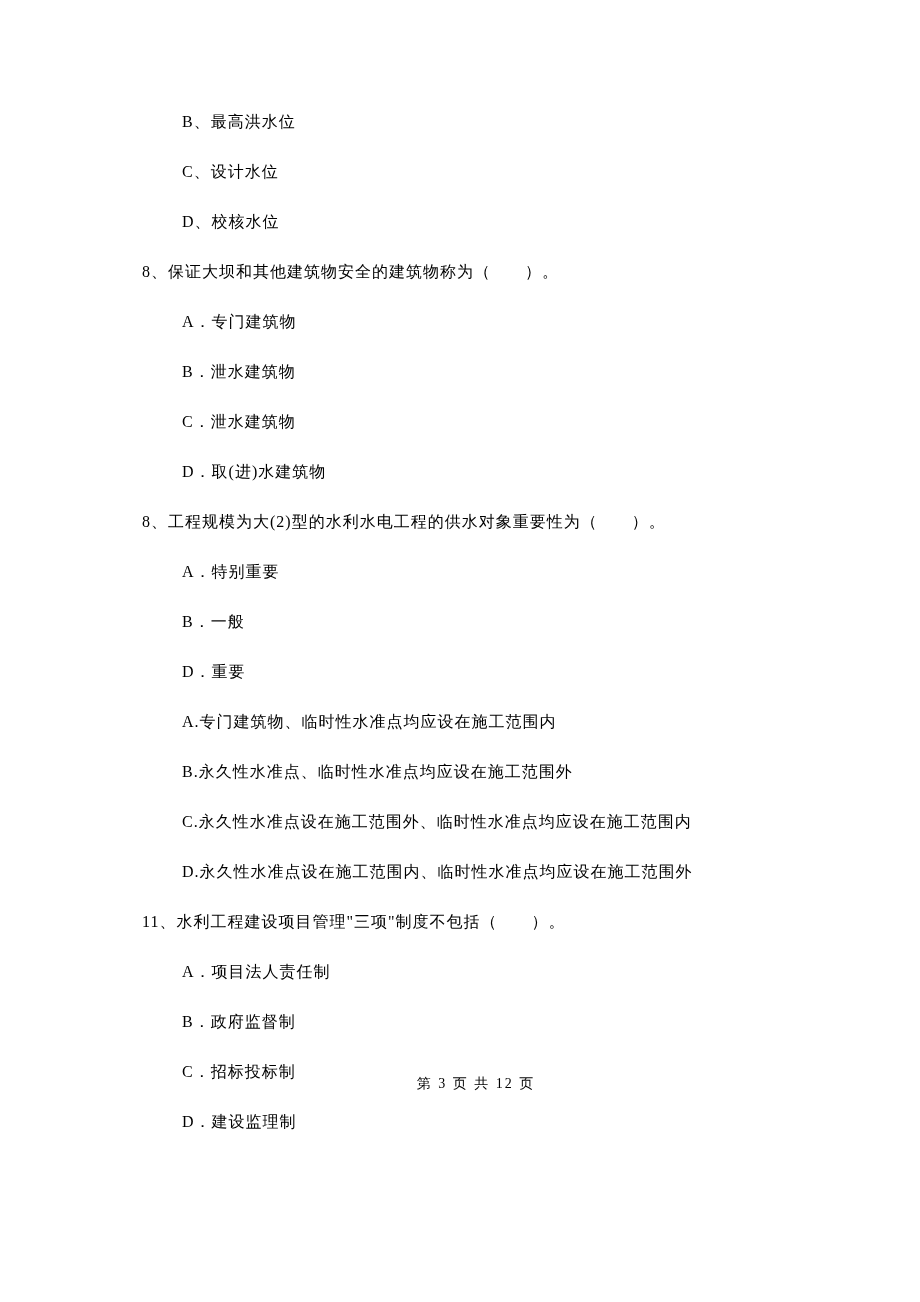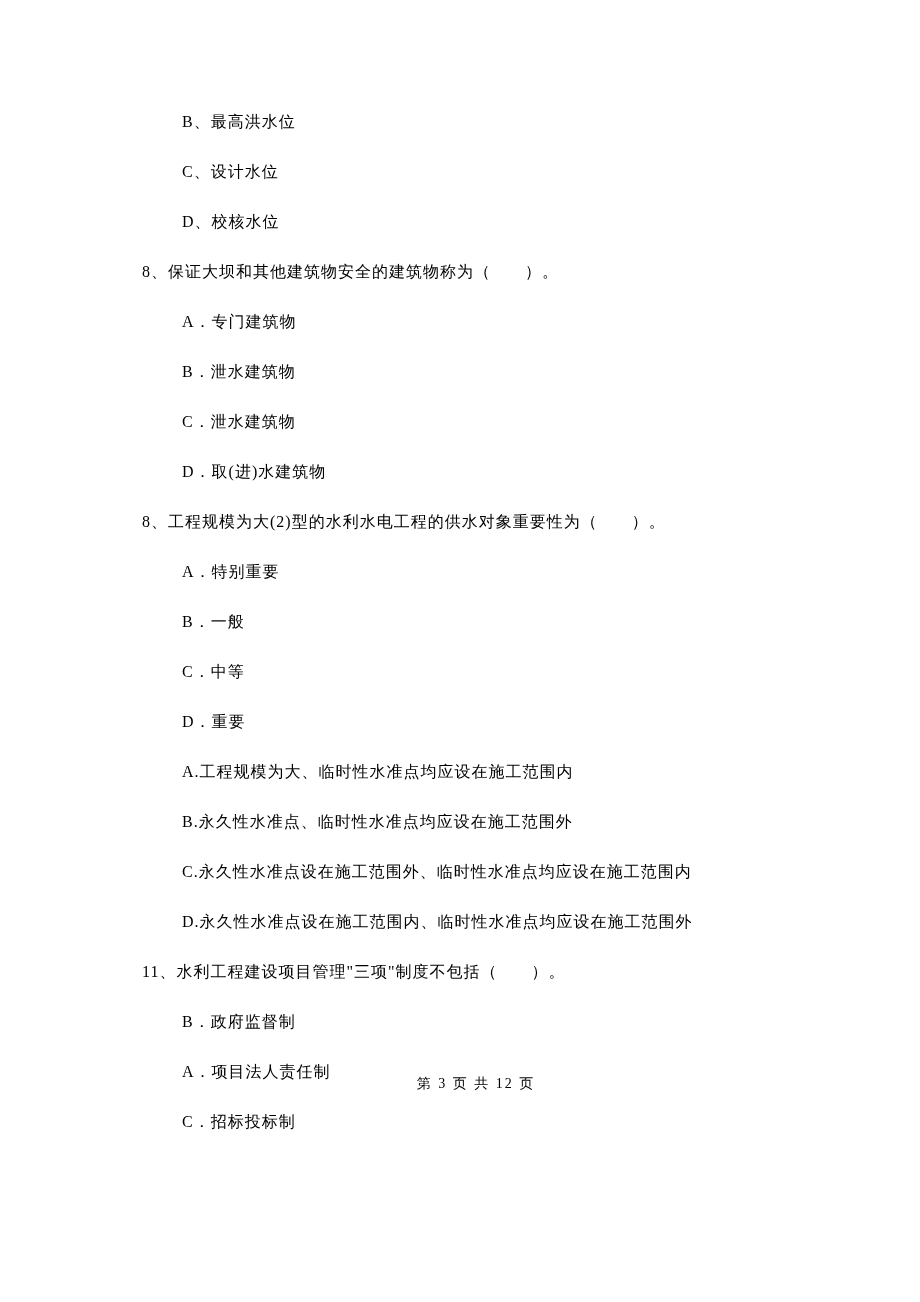--- a/index.html
+++ b/index.html
@@ -48,29 +48,28 @@
 
   <div class="question">8、保证大坝和其他建筑物安全的建筑物称为（　　）。</div>
   <div class="option">A．专门建筑物</div>
   <div class="option">B．泄水建筑物</div>
   <div class="option">C．泄水建筑物</div>
   <div class="option">D．取(进)水建筑物</div>
 
   <div class="question">8、工程规模为大(2)型的水利水电工程的供水对象重要性为（　　）。</div>
   <div class="option">A．特别重要</div>
   <div class="option">B．一般</div>
-  <div class="option">C．中等</div>
   <div class="option">D．重要</div>
 
-  <div class="option">A.工程规模为大、临时性水准点均应设在施工范围内</div>
+  <div class="option">A.专门建筑物、临时性水准点均应设在施工范围内</div>
   <div class="option">B.永久性水准点、临时性水准点均应设在施工范围外</div>
   <div class="option">C.永久性水准点设在施工范围外、临时性水准点均应设在施工范围内</div>
   <div class="option">D.永久性水准点设在施工范围内、临时性水准点均应设在施工范围外</div>
 
   <div class="question">11、水利工程建设项目管理"三项"制度不包括（　　）。</div>
+  <div class="option">A．项目法人责任制</div>
   <div class="option">B．政府监督制</div>
-  <div class="option">A．项目法人责任制</div>
   <div class="option">C．招标投标制</div>
   <div class="option">D．建设监理制</div>
 
 
   <div class="footer">第 3 页 共 12 页</div>
 </div>
 
 </body></html>

